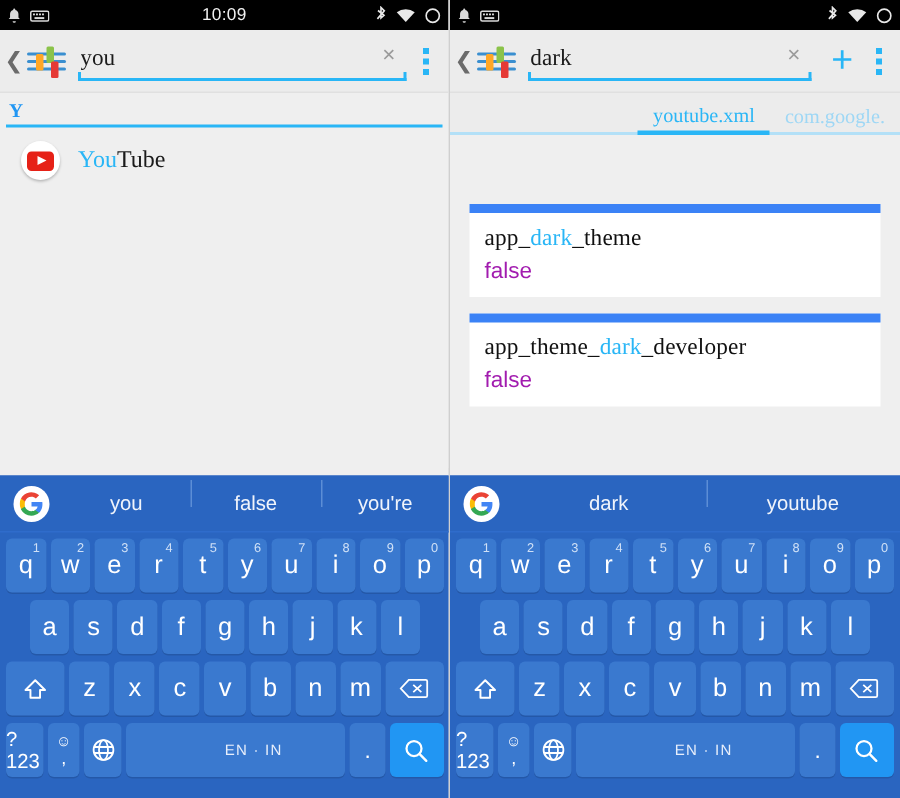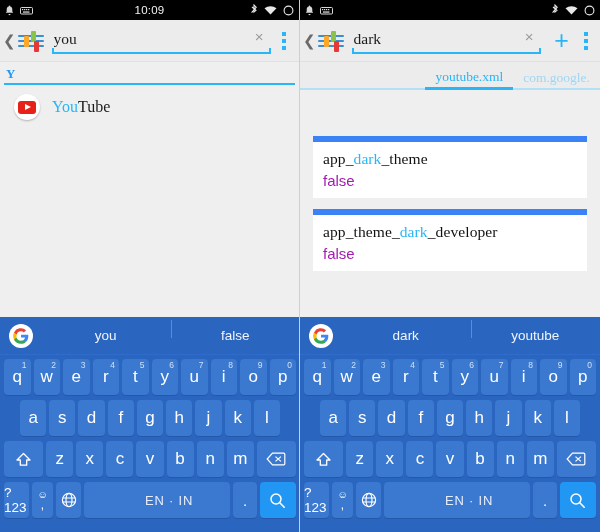--- a/index.html
+++ b/index.html
@@ -128,21 +128,21 @@
   .key {
     background: #3a79cf; border-radius: 4px; height: 36px;
     display: flex; align-items: center; justify-content: center;
     color: #fff; font-size: 17px; position: relative; flex: 1 1 0; cursor: pointer;
     box-shadow: 0 1px 0 rgba(0,0,0,.12);
   }
   .key .numhint {
     position: absolute; top: 1px; right: 4px; font-size: 8.5px; color: #cfe0f6;
   }
   .key.wide { flex: 1.45 1 0; }
-  .key.space { flex: 4.9 1 0; font-size: 13px; letter-spacing: .8px; color: #e7eefb; padding-left: 24px; }
+  .key.space { flex: 4.9 1 0; font-size: 10px; letter-spacing: .8px; color: #e7eefb; padding-left: 24px; }
   .key.search { background: #2196f3; flex: 1.45 1 0; }
   .key.dot { flex: .95 1 0; font-size: 15px; }
   .key.sym { font-size: 13.5px; }
   .row-mid { padding: 0 18px; }
   .key.emoji { font-size: 11px; flex: .85 1 0; flex-direction: column; gap: 0; }
   .key.emoji .e-top { font-size: 10px; line-height: 10px; }
   .key.emoji .e-bot { font-size: 12px; line-height: 11px; }
   svg { display: block; }
 </style>
 </head>
@@ -234,20 +234,21 @@
           <svg width="16" height="16" viewBox="0 0 16 16">
             <path d="M15.3 8.2c0-.5 0-1-.1-1.5H8v2.9h4.1a3.5 3.5 0 0 1-1.5 2.3v1.9h2.5c1.4-1.3 2.2-3.3 2.2-5.6z" fill="#4285f4"></path>
             <path d="M8 15.8c2 0 3.7-.7 5-1.9l-2.5-1.9c-.7.5-1.6.8-2.6.8-2 0-3.7-1.3-4.3-3.1H1v2a7.8 7.8 0 0 0 7 4.1z" fill="#34a853"></path>
             <path d="M3.7 9.6A4.7 4.7 0 0 1 3.5 8c0-.6.1-1.1.2-1.6V4.4H1a7.8 7.8 0 0 0 0 7z" fill="#fbbc05"></path>
             <path d="M8 3.2c1.1 0 2.1.4 2.9 1.2l2.2-2.2A7.8 7.8 0 0 0 1 4.4l2.7 2a4.7 4.7 0 0 1 4.3-3.2z" fill="#ea4335"></path>
           </svg>
         </span>
         <div class="kb-sugg-items">
           <span class="kb-sugg">you</span>
           <span class="kb-sugg">false</span>
+          <span class="kb-sugg">you're</span>
         </div>
       </div>
       <div class="kb-rows">
         <div class="kb-row">
           <span class="key">
               <span class="numhint">1</span>
               <span>q</span>
             </span>
           <span class="key">
               <span class="numhint">2</span>

